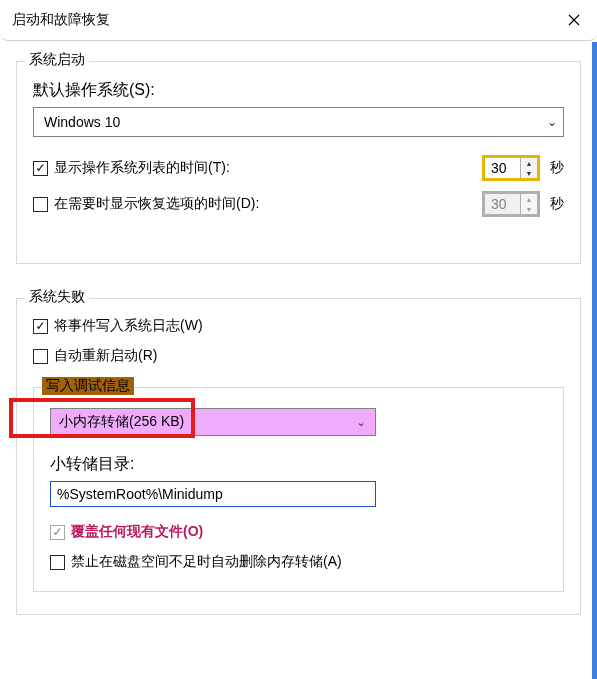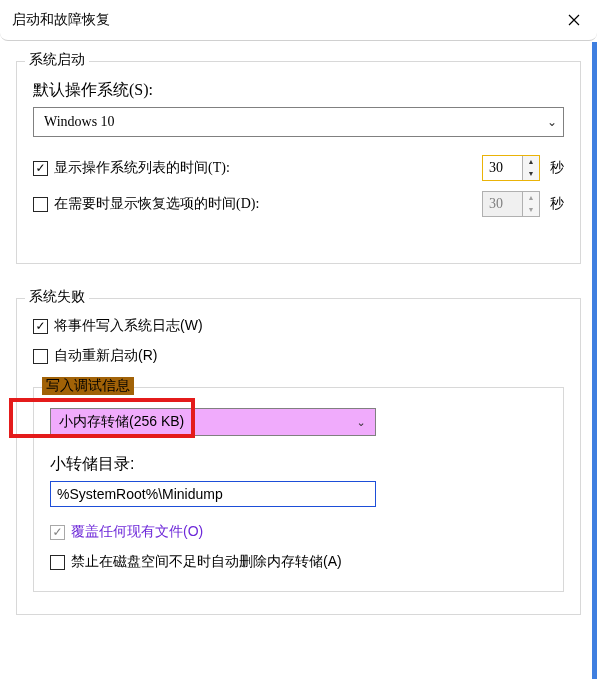--- a/index.html
+++ b/index.html
@@ -119,27 +119,28 @@
   .chk.disabled {
     border-color: #a8a8a8;
   }
   .chk.disabled.checked::after {
     color: #808080;
   }
   .chk-label {
     font-size: 14px;
   }
   .chk-label.disabled {
-    color: #6d28d9;
+    color: #be185d;
+    font-weight: bold;
   }
   .spinner {
     width: 58px;
     height: 26px;
     display: inline-flex;
-    border: 1px solid #eab308;
+    border: 3px solid #eab308;
     background: #fff;
     box-sizing: border-box;
   }
   .spinner.disabled {
     border-color: #b0b0b0;
     background: #f0f0f0;
   }
   .spinner .value {
     flex: 1;
     display: flex;
@@ -220,21 +221,21 @@
     <span class="title">启动和故障恢复</span>
     <div class="close">
       <svg width="12" height="12" viewBox="0 0 12 12">
           <path d="M1 1 L11 11 M11 1 L1 11" stroke="#000" stroke-width="1.2" fill="none"></path>
         </svg>
     </div>
   </div>
 
   <div class="client">
 
-    <div class="group" style="padding-bottom:36px;font-family:Liberation Serif, serif;">
+    <div class="group" style="padding-bottom:36px;">
       <span class="group-title">系统启动</span>
 
       <div class="label">默认操作系统(S):</div>
       <div class="os-select">
         <span>Windows 10</span>
         <span class="arrow">⌄</span>
       </div>
 
       <div class="row">
         <span class="chk checked"></span>

